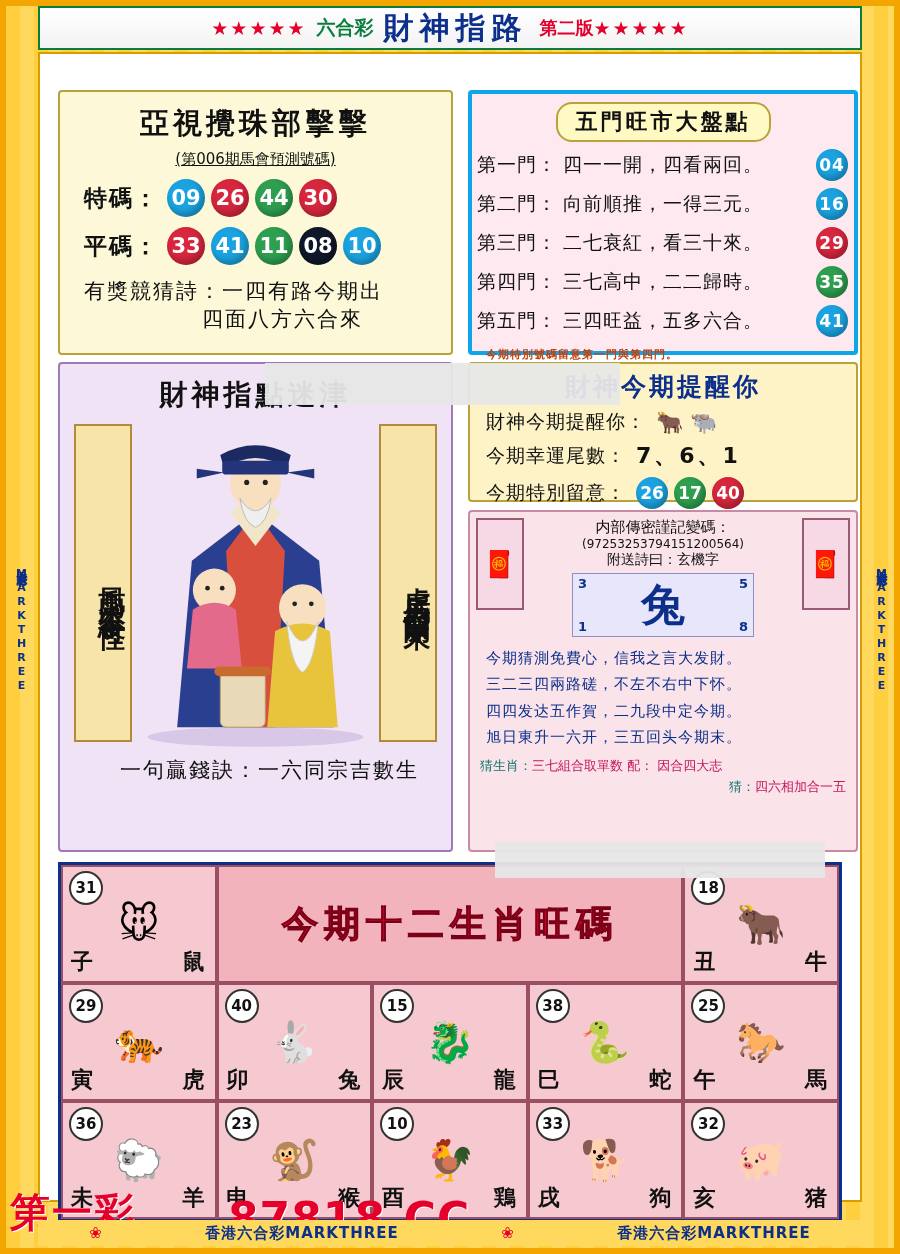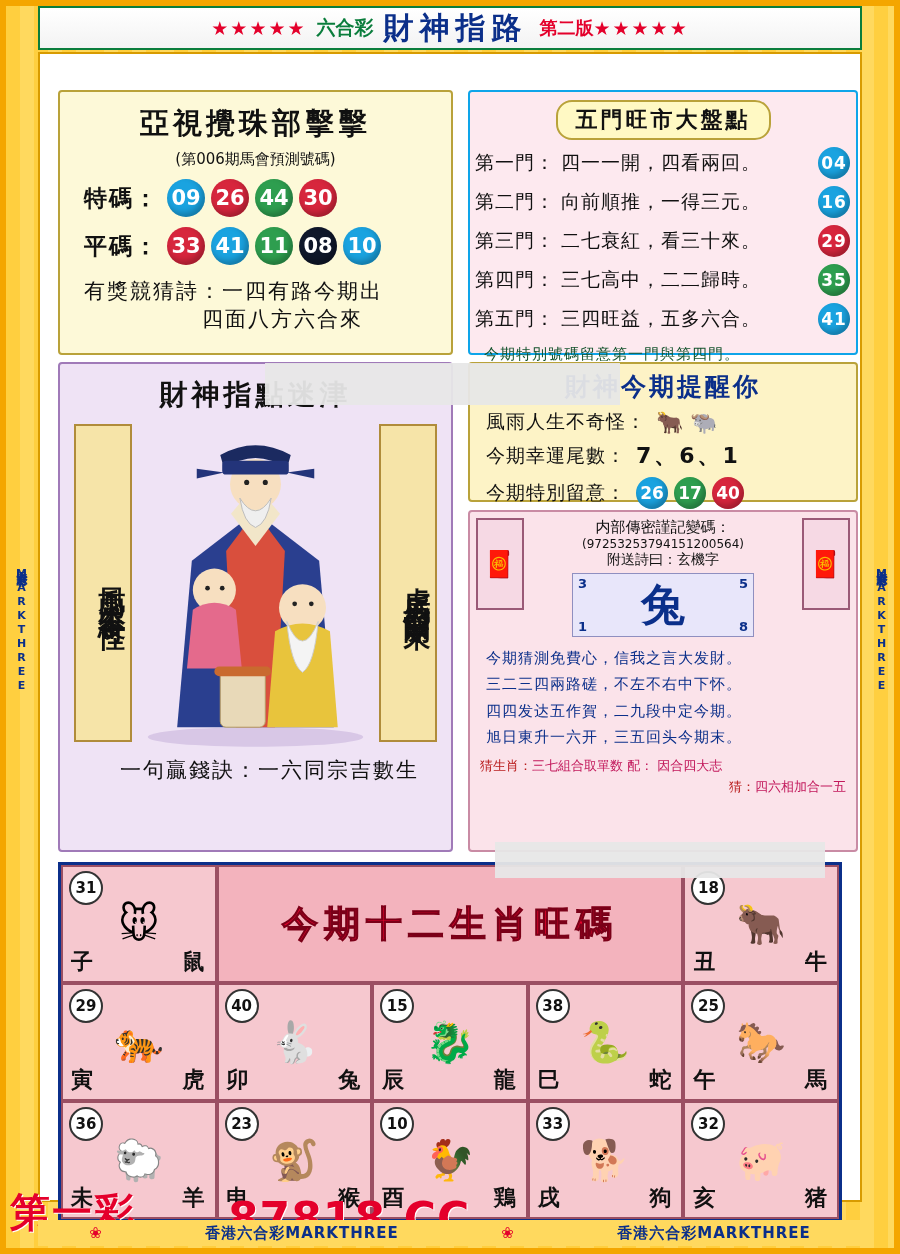--- a/index.html
+++ b/index.html
@@ -77,48 +77,48 @@
   .box{position:absolute;box-sizing:border-box;}
   .box-tl{
     left:18px;top:10px;width:395px;height:265px;
     background:#fdf9d8;border:2px solid #b9a23a;
     border-radius:4px;
   }
   .tl-title{
     text-align:center;font-size:29px;font-weight:bold;color:#111;
     margin-top:12px;letter-spacing:4px;
   }
-  .tl-sub{text-align:center;font-size:15px;color:#111;margin-top:6px;}
+  .tl-sub{text-align:center;font-size:15px;color:#111;margin-top:6px;text-decoration:underline;}
   .row-line{display:flex;align-items:center;margin:10px 0 0 24px;}
   .row-label{font-size:23px;font-weight:bold;color:#111;margin-right:8px;letter-spacing:2px;}
   .ball{
     width:38px;height:38px;border-radius:50%;
     display:inline-flex;align-items:center;justify-content:center;
     color:#fff;font-size:21px;font-weight:bold;margin-right:6px;
     font-family:"DejaVu Sans",sans-serif;
     box-shadow:inset -3px -4px 6px rgba(0,0,0,.25);
   }
   .ball.sm{width:32px;height:32px;font-size:17px;}
   .poem{margin:12px 0 0 24px;font-size:21px;color:#111;line-height:1.35;letter-spacing:2px;}
   .poem .indent{margin-left:118px;display:block;}
 
   
   .box-tr{
     left:428px;top:10px;width:390px;height:265px;
-    background:#fde9ef;border:2px solid #0ea5e9;border-radius:4px;
+    background:#fde9ef;border:4px solid #0ea5e9;border-radius:4px;
   }
   .tr-title-wrap{display:flex;justify-content:center;margin-top:8px;}
   .tr-title{
     background:#fff9c4;border:2px solid #b9a23a;border-radius:16px;
     padding:3px 18px;font-size:22px;font-weight:bold;color:#111;letter-spacing:3px;
   }
   .gate-row{display:flex;align-items:center;margin:7px 0 0 5px;font-size:19px;color:#111;letter-spacing:1px;}
   .gate-row .gname{width:86px;}
   .gate-row .gtext{flex:1;}
-  .gate-note{margin:10px 14px 0 14px;font-size:15px;color:#14532d;letter-spacing:1px;}
+  .gate-note{margin:10px 14px 0 14px;font-size:11px;color:#c2410c;letter-spacing:1px;font-weight:bold;}
 
   
   .box-ml{
     left:18px;top:282px;width:395px;height:490px;
     background:#efe3f5;border:2px solid #a07ab8;border-radius:4px;
   }
   .ml-title{text-align:center;font-size:28px;font-weight:bold;color:#111;margin-top:12px;letter-spacing:4px;}
   .ml-body{position:relative;height:330px;margin-top:6px;}
   .couplet{
     position:absolute;top:4px;width:58px;height:318px;
@@ -169,21 +169,21 @@
   }
   .char-box .big{
     position:absolute;left:0;right:0;top:50%;transform:translateY(-50%);
     text-align:center;font-size:44px;font-weight:bold;color:#0b2f8a;
   }
   .corner{position:absolute;font-size:13px;color:#0b2f8a;font-weight:bold;}
   .c-tl{left:5px;top:2px;} .c-tr{right:5px;top:2px;}
   .c-bl{left:5px;bottom:2px;} .c-br{right:5px;bottom:2px;}
   .br-poem{margin:8px 16px 0 16px;font-size:15px;color:#0b2f8a;line-height:1.75;letter-spacing:1px;}
   .br-foot{margin:6px 10px 0 10px;font-size:13px;color:#c2185b;line-height:1.6;}
-  .br-foot .k{color:#b91c1c;}
+  .br-foot .k{color:#0f766e;}
 
   
   .zod-wrap{
     position:absolute;left:18px;right:18px;top:782px;bottom:-4px;
     background:#f6c8cf;border:3px solid #0b2f8a;box-sizing:border-box;
   }
   .zod-grid{display:grid;grid-template-columns:repeat(5,1fr);grid-template-rows:repeat(3,1fr);height:100%;}
   .zcell{
     border:2px solid #9b4f63;position:relative;box-sizing:border-box;
     display:flex;align-items:center;justify-content:center;
@@ -352,21 +352,21 @@
             <rect x="78" y="228" width="58" height="10" rx="5" fill="#c96a2f"></rect>
           </svg>
         </div>
       </div>
       <div class="ml-foot">一句贏錢訣：一六同宗吉數生</div>
     </div>
 
     <div class="box box-mr">
       <div class="mr-title">財神今期提醒你</div>
       <div class="mr-row">
-        <span class="lbl">風雨人生不奇怪：</span>
+        <span class="lbl">財神今期提醒你：</span>
         <span class="zodiac-ico">🐂 🐃</span>
       </div>
       <div class="mr-row">
         <span class="lbl">今期幸運尾數：</span>
         <span class="tail-num">7、6、1</span>
       </div>
       <div class="mr-row">
         <span class="lbl">今期特別留意：</span>
         <span class="ball sm" style="background:#1aa3e0">26</span>
         <span class="ball sm" style="background:#2e9e4f">17</span>

